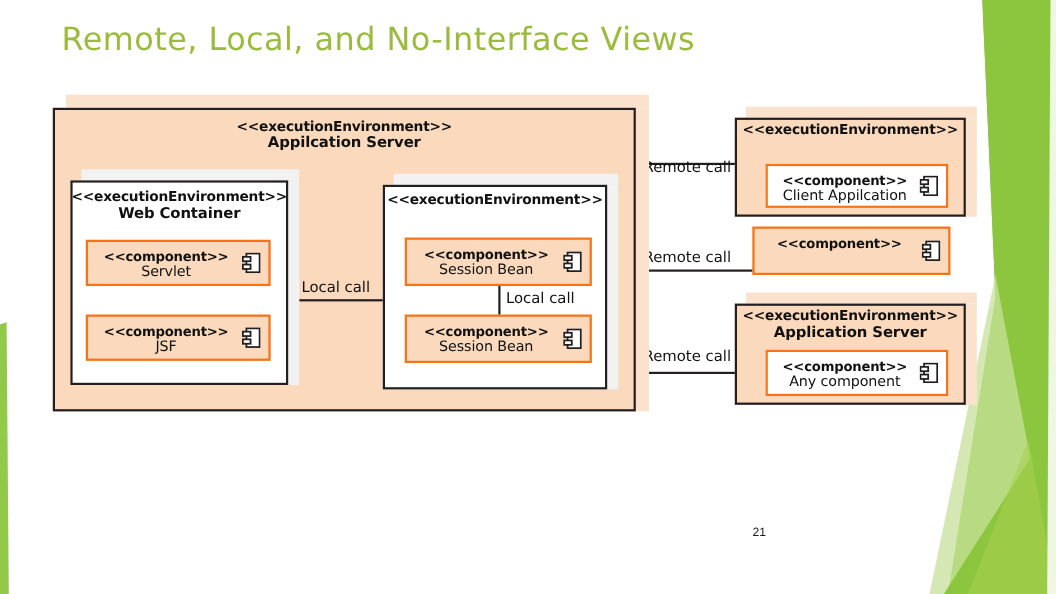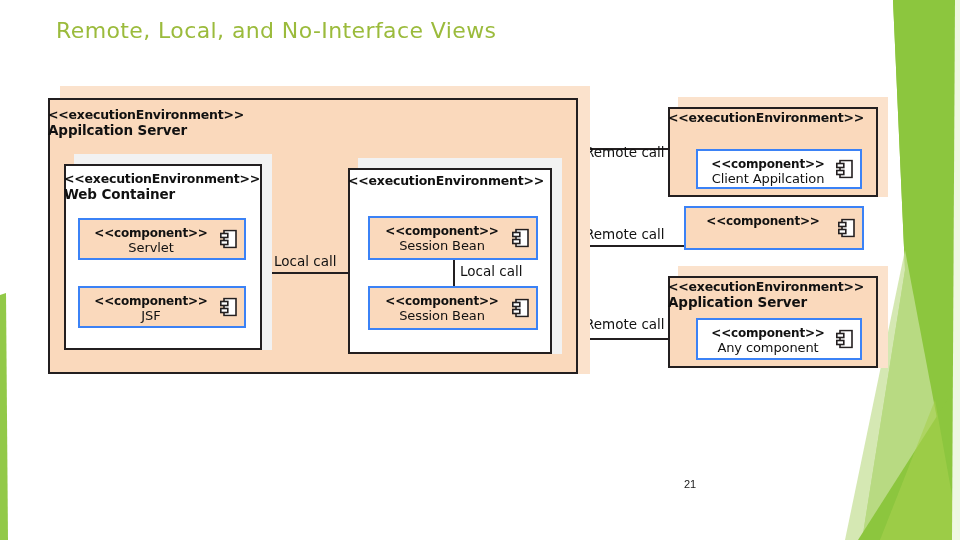--- a/index.html
+++ b/index.html
@@ -24,21 +24,21 @@
     width: 960px;
     height: 540px;
     pointer-events: none;
   }
 
   
   #slide-title {
     position: absolute;
     left: 56px;
     top: 18px;
-    font-size: 22px;
+    font-size: 29px;
     font-weight: 400;
     color: #9BBB3C;
     letter-spacing: 0.4px;
     white-space: nowrap;
   }
 
   
   #page-number {
     position: absolute;
     left: 684px;
@@ -86,21 +86,21 @@
     right: 0;
     top: 0;
     height: 12px;
     background: #FBE2CC;
   }
   .node .node-label {
     position: absolute;
     left: 0;
     right: 12px;
     top: 8px;
-    text-align: left;
+    text-align: center;
     line-height: 1.18;
     color: #111111;
     pointer-events: none;
   }
   .node .stereo {
     font-size: 12.5px;
     font-weight: 700;
     letter-spacing: -0.2px;
     white-space: nowrap;
   }
@@ -113,21 +113,21 @@
 
   
   .node.white .face { background: #ffffff; }
   .node.white .side { background: #f2f2f2; }
   .node.white .topface { background: #f2f2f2; }
 
   
   .component {
     position: absolute;
     background: #FAD9BC;
-    border: 2px solid #3b82f6;
+    border: 2px solid #f97316;
     box-sizing: border-box;
   }
   .component .ctext {
     position: absolute;
     left: 4px;
     right: 26px;
     top: 6px;
     text-align: center;
     line-height: 1.18;
     color: #111111;

